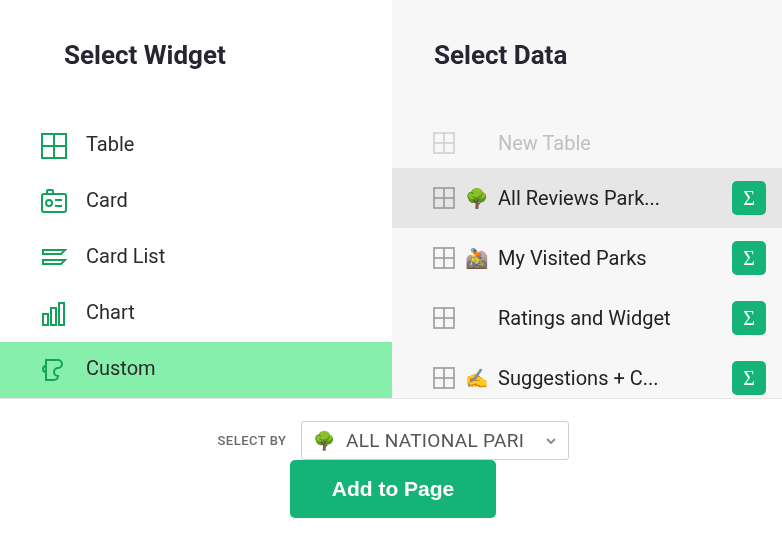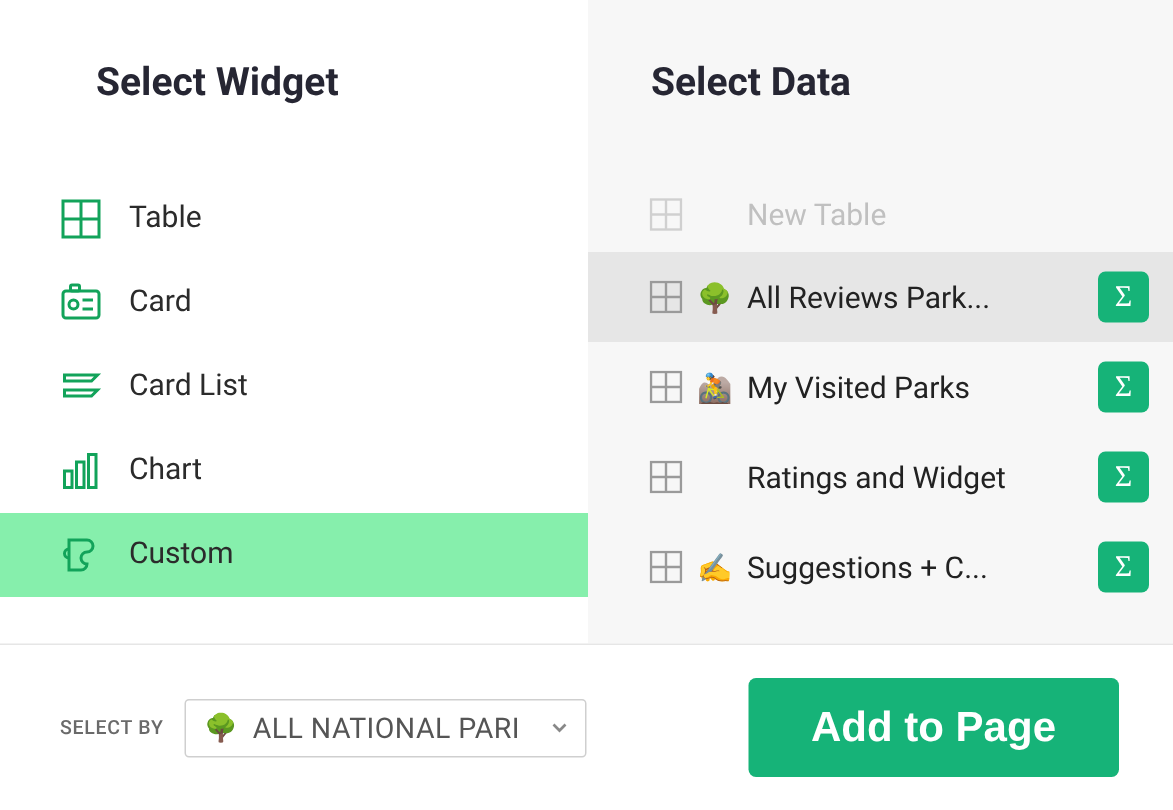--- a/index.html
+++ b/index.html
@@ -15,28 +15,28 @@
   .widget-item.selected { background: #86efac; }
   .wi-icon { width: 28px; height: 28px; display: flex; align-items: center; justify-content: center; color: #12a35a; }
   .data-list { display: flex; flex-direction: column; }
   .data-row { display: flex; align-items: center; gap: 8px; padding: 13px 16px 13px 40px; font-size: 20px; cursor: pointer; }
   .data-row.disabled { color: #c0c0c0; cursor: default; }
   .data-row.selected { background: #e6e6e6; }
   .data-row .di-icon { width: 24px; height: 24px; display: flex; align-items: center; justify-content: center; color: #9a9a9a; flex-shrink: 0; }
   .data-row .emoji { font-size: 19px; width: 26px; text-align: center; flex-shrink: 0; }
   .data-row .label { flex: 1; white-space: nowrap; overflow: hidden; text-overflow: ellipsis; }
   .sigma-btn { width: 34px; height: 34px; background: #16b378; border-radius: 5px; display: flex; align-items: center; justify-content: center; color: #fff; font-family: "Cambria Math", "STIXGeneral", serif; font-size: 20px; font-weight: 400; cursor: pointer; flex-shrink: 0; }
-  .footer { border-top: 1px solid #e6e6e6; padding: 22px 36px 22px 40px; display: flex; align-items: center; justify-content: space-between; }
+  .footer { border-top: 1px solid #e6e6e6; padding: 22px 36px 22px 40px; display: flex; align-items: center; justify-content: space-between; flex-direction: column; }
   .selectby-wrap { display: flex; align-items: center; gap: 14px; }
   .selectby-label { font-size: 13px; letter-spacing: 0.5px; color: #6a6a6a; font-weight: 500; }
   .selectby-dd { display: flex; align-items: center; gap: 10px; border: 1px solid #cfcfcf; border-radius: 3px; padding: 7px 10px 7px 12px; font-size: 19px; color: #555; width: 268px; cursor: pointer; background: #fff; }
   .selectby-dd .dd-emoji { font-size: 18px; }
   .selectby-dd .dd-text { flex: 1; white-space: nowrap; overflow: hidden; letter-spacing: 0.3px; }
   .selectby-dd .dd-caret { color: #888; }
-  .add-btn { background: #16b378; color: #fff; font-size: 28px; font-weight: 600; border: none; border-radius: 5px; padding: 17px 42px; cursor: pointer; }
+  .add-btn { background: #16b378; color: #fff; font-size: 21px; font-weight: 600; border: none; border-radius: 5px; padding: 17px 42px; cursor: pointer; }
   svg { display: block; }
 </style>
 </head>
 <body>
 
 <div class="app">
   <div class="panels">
 
     <div class="left-panel">
       <div class="panel-title">Select Widget</div>

